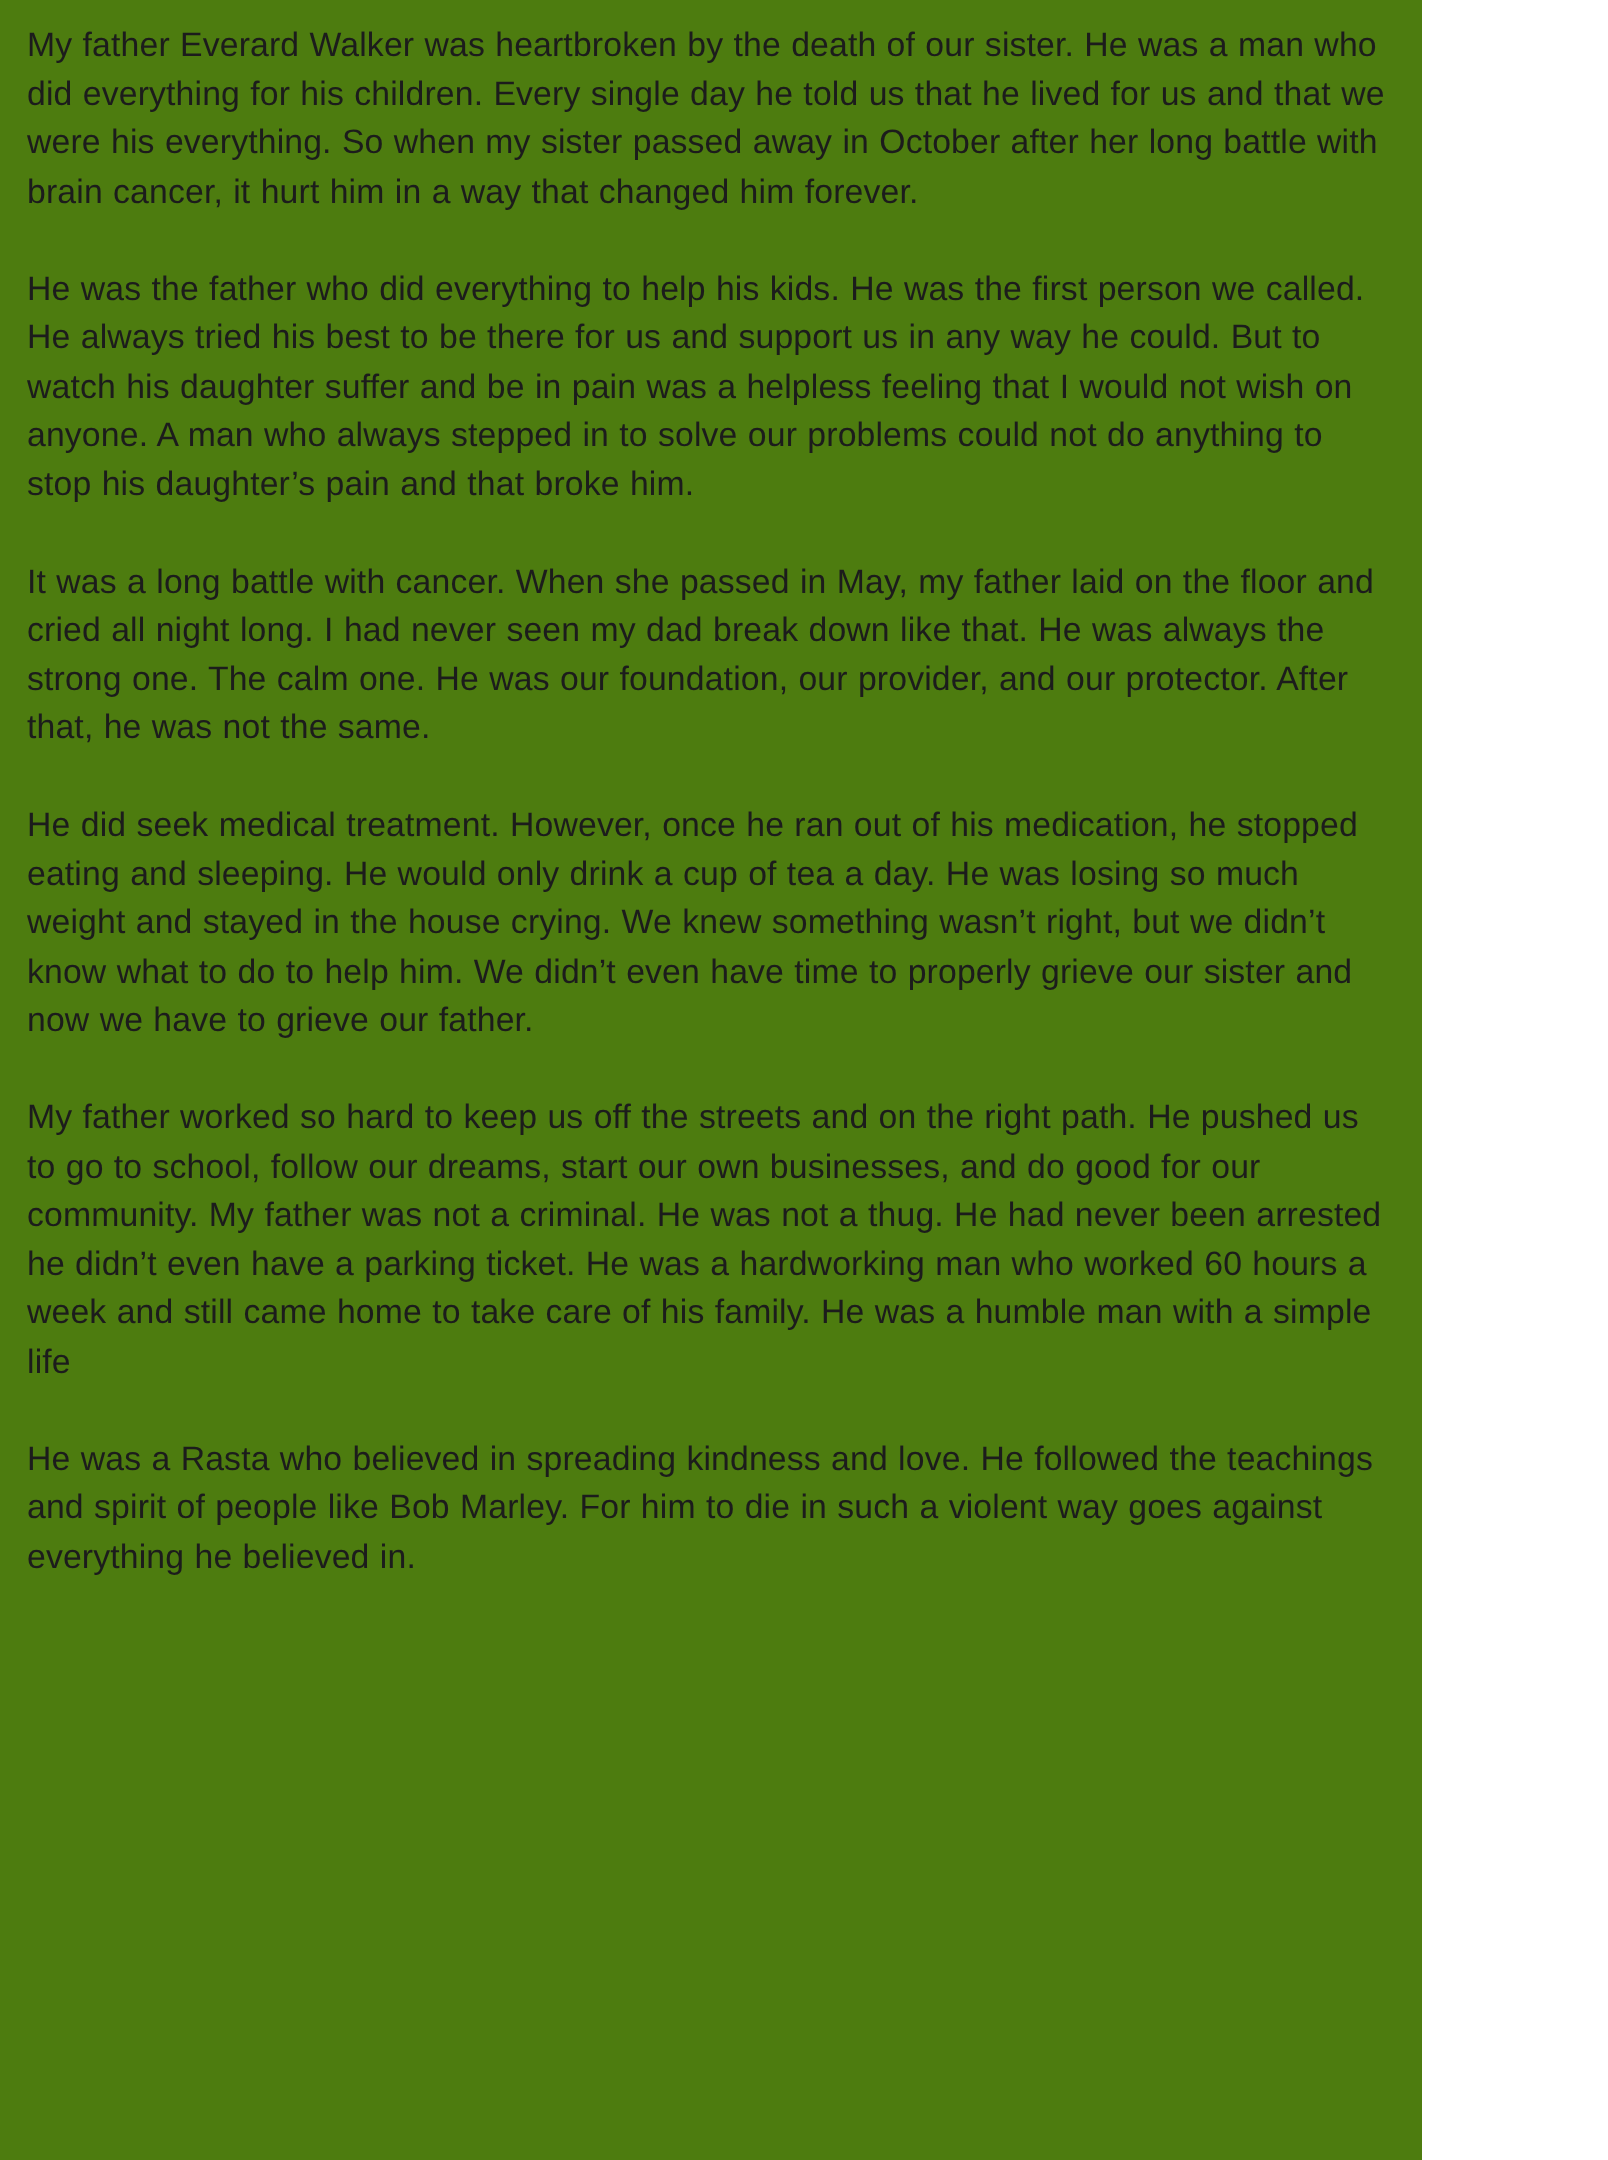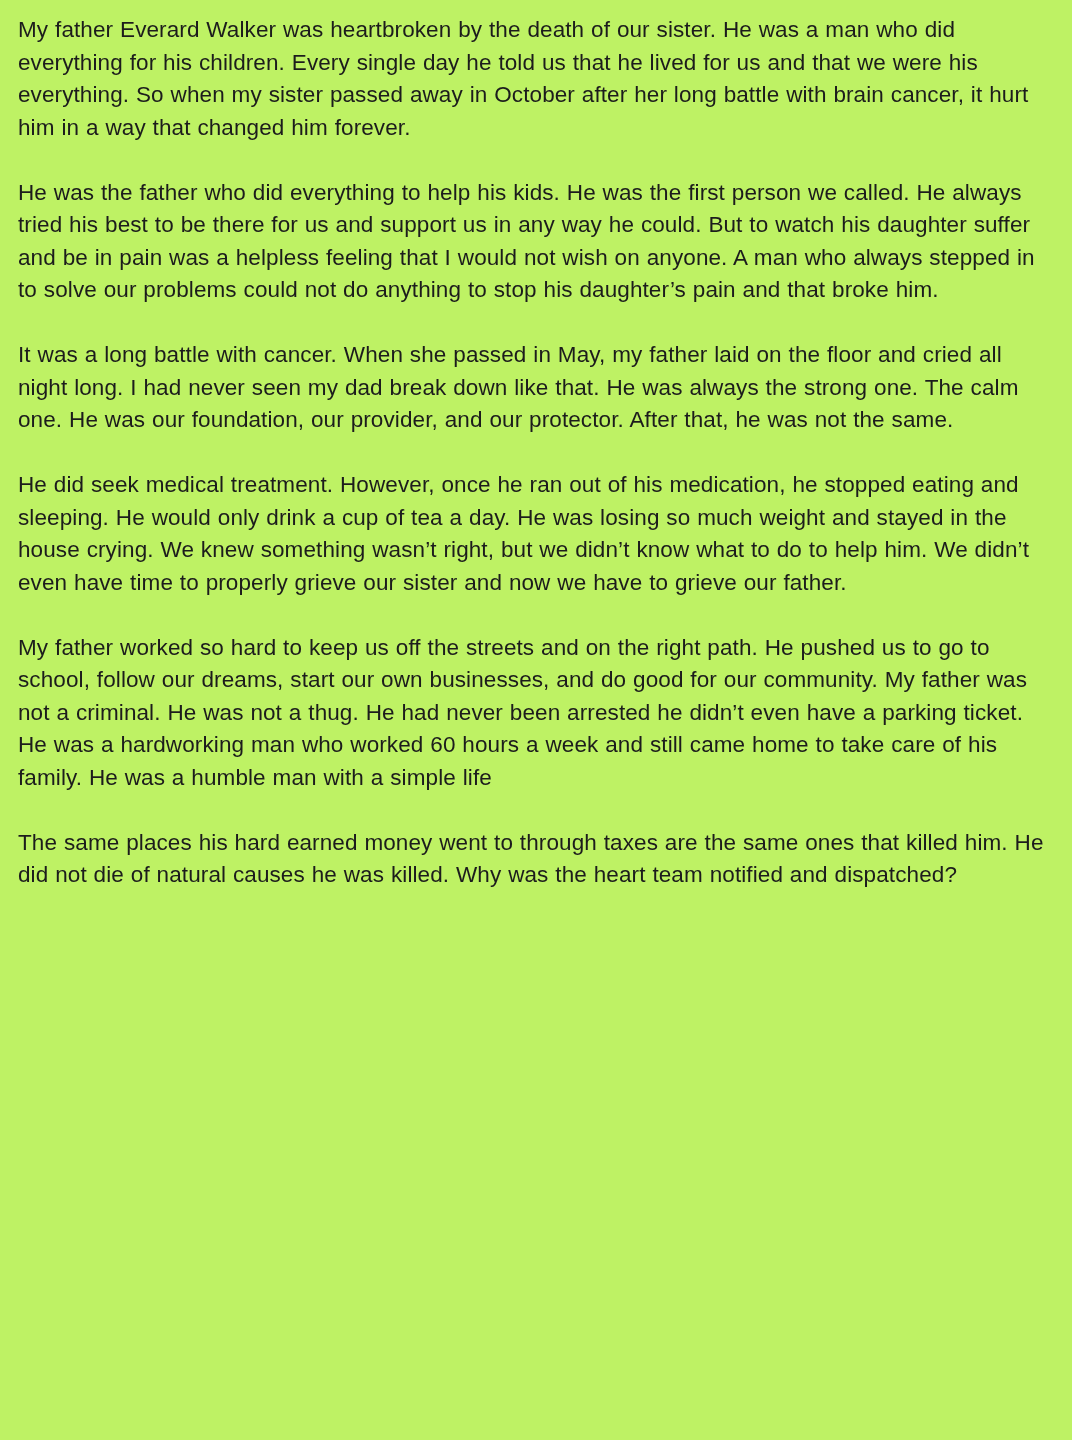--- a/index.html
+++ b/index.html
@@ -1,23 +1,23 @@
 <!DOCTYPE html>
 <html><head>
 <meta charset="utf-8">
 <style>
   html, body {
     margin: 0;
     padding: 0;
     background: #ffffff;
   }
   .page {
-    width: 1072px;
+    width: 948px;
     height: 1440px;
-    background: #bef264;
+    background: #4d7c0f;
     box-sizing: border-box;
     padding: 14px 18px 0 18px;
     overflow: hidden;
   }
   .doc-text p {
     font-family: "Liberation Sans", sans-serif;
     font-size: 22.5px;
     line-height: 32.5px;
     color: #1c1c1c;
     margin: 0 0 32.5px 0;
@@ -29,15 +29,15 @@
 </head>
 <body>
 
 <div class="page">
   <div class="doc-text">
     <p>My father Everard Walker was heartbroken by the death of our sister. He was a man who did everything for his children. Every single day he told us that he lived for us and that we were his everything. So when my sister passed away in October after her long battle with brain cancer, it hurt him in a way that changed him forever.</p>
     <p>He was the father who did everything to help his kids. He was the first person we called. He always tried his best to be there for us and support us in any way he could. But to watch his daughter suffer and be in pain was a helpless feeling that I would not wish on anyone. A man who always stepped in to solve our problems could not do anything to stop his daughter’s pain and that broke him.</p>
     <p>It was a long battle with cancer. When she passed in May, my father laid on the floor and cried all night long. I had never seen my dad break down like that. He was always the strong one. The calm one. He was our foundation, our provider, and our protector. After that, he was not the same.</p>
     <p>He did seek medical treatment. However, once he ran out of his medication, he stopped eating and sleeping. He would only drink a cup of tea a day. He was losing so much weight and stayed in the house crying. We knew something wasn’t right, but we didn’t know what to do to help him. We didn’t even have time to properly grieve our sister and now we have to grieve our father.</p>
     <p>My father worked so hard to keep us off the streets and on the right path. He pushed us to go to school, follow our dreams, start our own businesses, and do good for our community. My father was not a criminal. He was not a thug. He had never been arrested he didn’t even have a parking ticket. He was a hardworking man who worked 60 hours a week and still came home to take care of his family. He was a humble man with a simple life</p>
-    <p>The same places his hard earned money went to through taxes are the same ones that killed him. He did not die of natural causes he was killed. Why was the heart team notified and dispatched?</p>
+    <p>He was a Rasta who believed in spreading kindness and love. He followed the teachings and spirit of people like Bob Marley. For him to die in such a violent way goes against everything he believed in.</p>
   </div>
 </div>
 
 </body></html>

